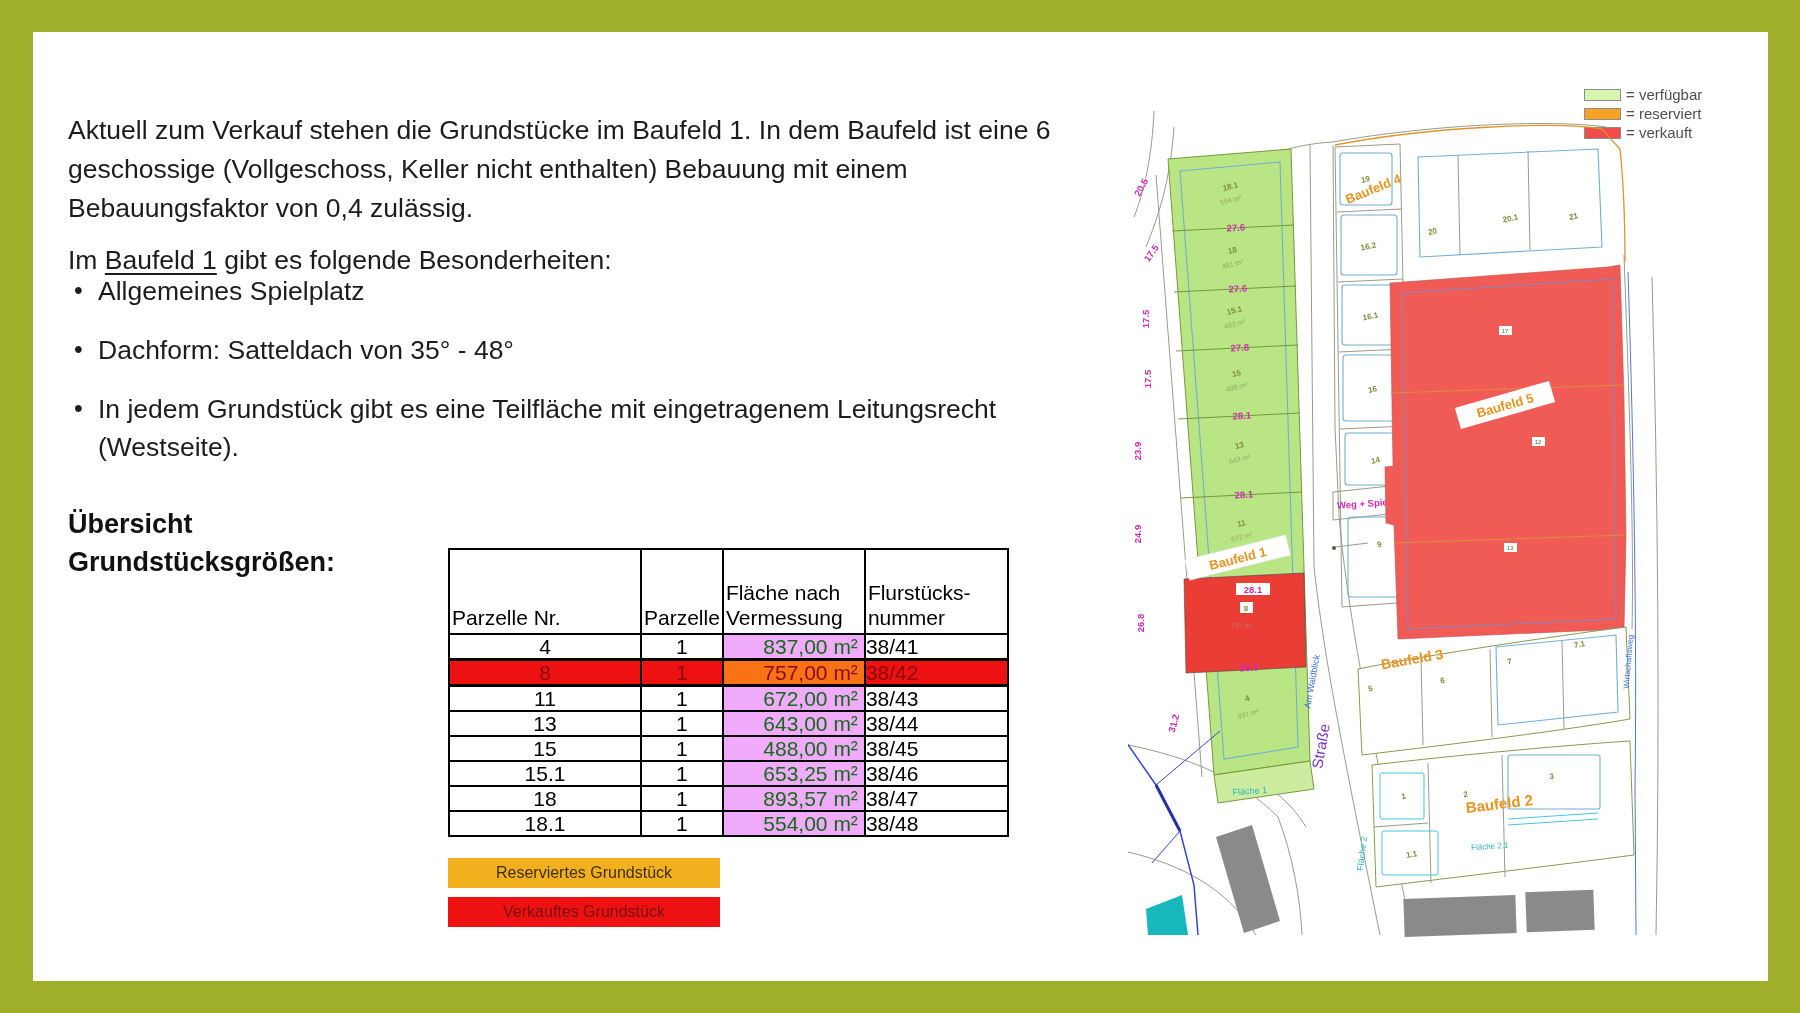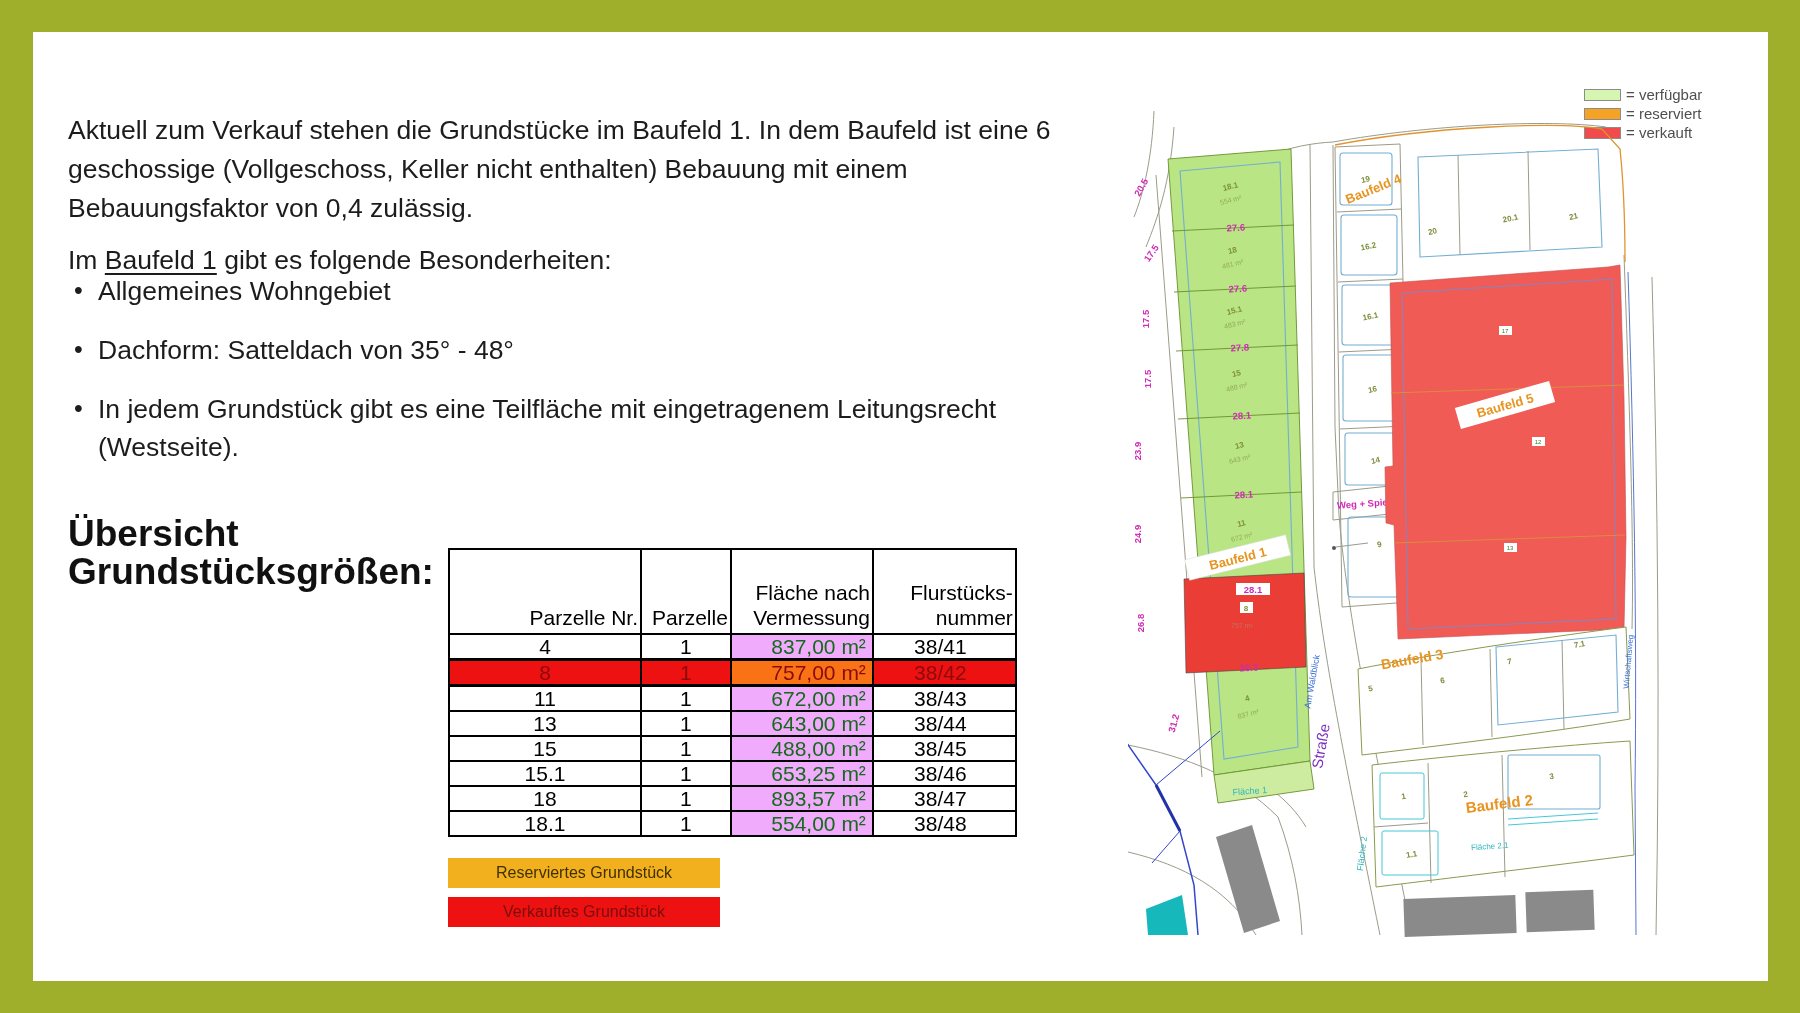--- a/index.html
+++ b/index.html
@@ -6,28 +6,28 @@
   body{width:1800px;height:1013px;position:relative;background:#9fae2b;
        font-family:"Liberation Sans",sans-serif;overflow:hidden}
   .sheet{position:absolute;left:33px;top:32px;width:1735px;height:949px;background:#ffffff}
 
   .intro{position:absolute;left:68px;top:84px;width:1045px;font-size:26.5px;line-height:39px;color:#1c1c1c}
   .features{position:absolute;left:68px;top:218px;font-size:26.5px;color:#1c1c1c}
   .features .u{text-decoration:underline;text-underline-offset:4px}
   ul.bullets{position:absolute;left:72px;top:272px;width:960px;margin:0;padding:0;list-style:none}
   .bullets li{font-size:26.5px;line-height:38px;color:#1c1c1c;margin-bottom:21px;padding-left:26px;position:relative}
   .bullets li::before{content:"\2022";position:absolute;left:2px;top:-1px;font-size:25px}
-  .overview{position:absolute;left:68px;top:478px;width:300px;font-size:37px;font-weight:bold;line-height:38px;color:#111}
+  .overview{position:absolute;left:68px;top:478px;width:300px;font-size:27px;font-weight:bold;line-height:38px;color:#111}
 
   table.parcels{position:absolute;left:448px;top:548px;border-collapse:collapse;table-layout:fixed;font-size:21px;color:#000;background:#fff}
   .parcels th,.parcels td{border:2px solid #000;overflow:hidden;white-space:nowrap}
-  .parcels thead th{height:80px;vertical-align:bottom;font-weight:normal;text-align:right;line-height:25px;padding:0 2px 3px 10px;white-space:normal}
+  .parcels thead th{height:80px;vertical-align:bottom;font-weight:normal;text-align:left;line-height:25px;padding:0 2px 3px 2px;white-space:normal}
   .parcels td{height:22px;text-align:center;line-height:23px;padding:0}
   .parcels td.c3{text-align:right;padding-right:6px;background:#f0abfc;color:#15691b}
-  .parcels td.c4{text-align:center;padding-right:8px}
+  .parcels td.c4{text-align:left;padding-right:8px}
   .parcels tr.sold td{background:#ed1111;color:#8a0b0b;border-top-width:3px;border-bottom-width:3px}
   .parcels tr.sold td.c3{background:#f97316;color:#8a0b0b}
 
   .resv-box,.sold-box{position:absolute;left:448px;width:272px;height:30px;font-size:16px;text-align:center;line-height:30px}
   .resv-box{top:858px;background:#f2b01e;color:#3f3000}
   .sold-box{top:897px;background:#ed1111;color:#7d0d0d}
 
   .mlegend{position:absolute;left:1584px;top:85px}
   .mlegend .row{display:flex;align-items:center;height:19px}
   .mlegend .sw{width:37px;height:12px;margin-right:5px;border:1px solid #8c8c8c;box-sizing:border-box}
@@ -50,21 +50,21 @@
 </head>
 <body>
 
 <div class="sheet"></div>
 
 <p class="intro">Aktuell zum Verkauf stehen die Grundstücke im Baufeld 1. In dem Baufeld ist eine 6 geschossige (Vollgeschoss, Keller nicht enthalten) Bebauung mit einem Bebauungsfaktor von 0,4 zulässig.</p>
 
 <p class="features"><span>Im </span><span class="u">Baufeld 1</span><span> gibt es folgende Besonderheiten:</span></p>
 
 <ul class="bullets">
-  <li>Allgemeines Wohngebiet</li>
+  <li>Allgemeines Spielplatz</li>
   <li>Dachform: Satteldach von 35° - 48°</li>
   <li>In jedem Grundstück gibt es eine Teilfläche mit eingetragenem Leitungsrecht (Westseite).</li>
 </ul>
 
 <p class="overview">Übersicht Grundstücksgrößen:</p>
 
 <table class="parcels">
   <colgroup>
       <col style="width:192px">
       <col style="width:78px">

